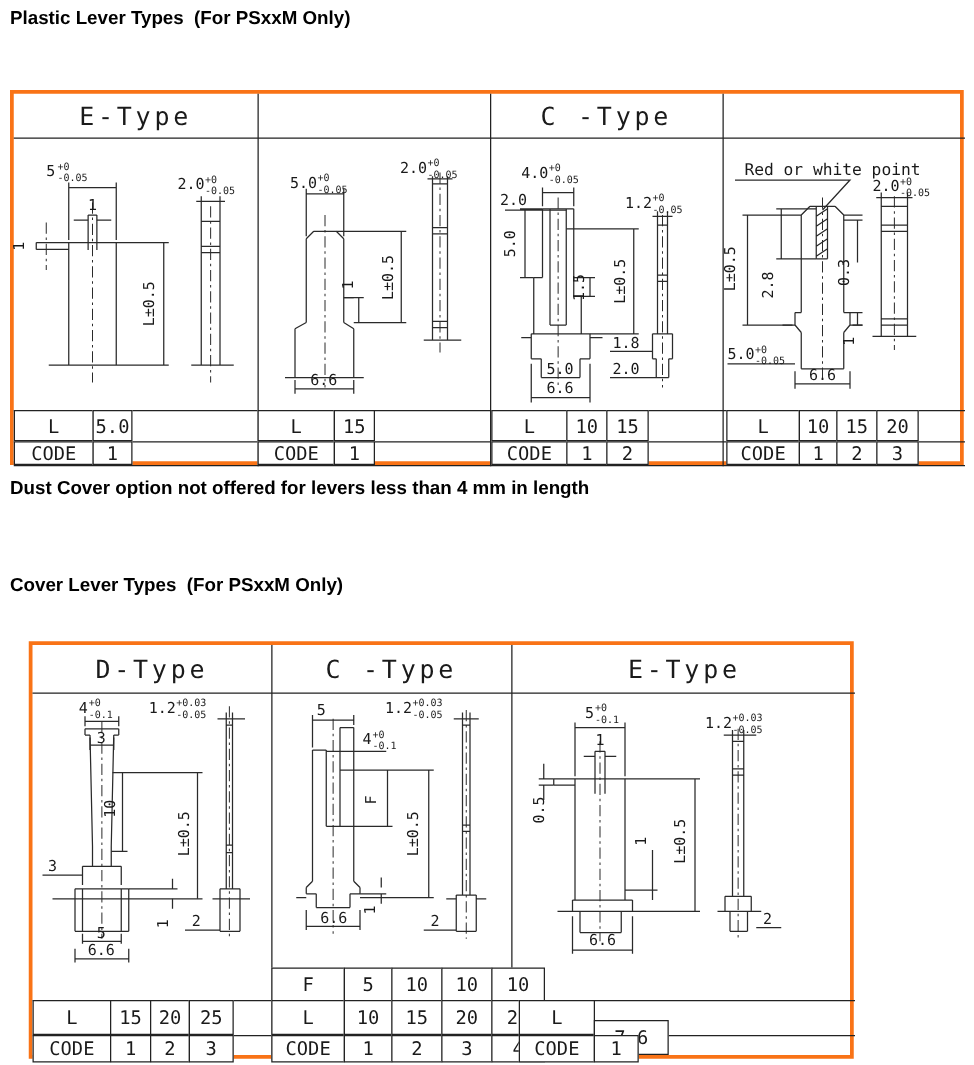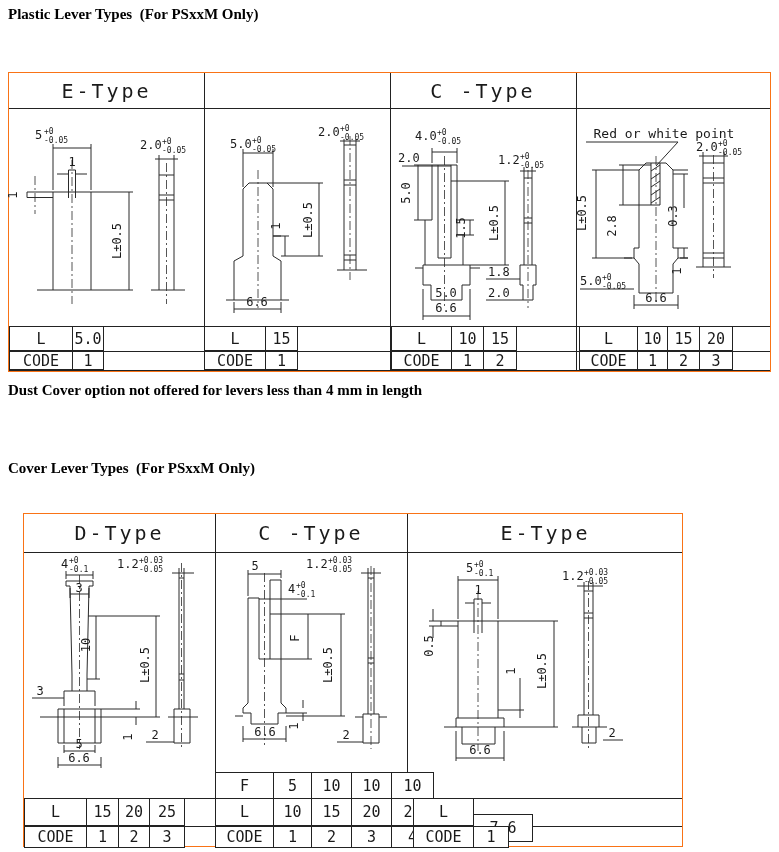--- a/index.html
+++ b/index.html
@@ -1,18 +1,18 @@
 <!DOCTYPE html>
 <html><head>
 <meta charset="utf-8">
 <style>
   html,body{margin:0;padding:0;background:#fff;}
   body{width:779px;height:852px;position:relative;font-family:"Liberation Sans",sans-serif;}
-  .title{position:absolute;left:8px;font-weight:bold;font-size:15px;color:#000;white-space:pre;font-family:Liberation Serif, serif;}
-  .tbl{position:absolute;border:1px solid #f97316;background:#fff;box-sizing:border-box;padding-left:13px;}
+  .title{position:absolute;left:8px;font-weight:bold;font-size:15px;color:#000;white-space:pre;}
+  .tbl{position:absolute;border:3px solid #f97316;background:#fff;box-sizing:border-box;padding-left:13px;}
   .vline{position:absolute;width:1px;background:#222;}
   .hline{position:absolute;height:1px;background:#222;}
   .hdr{position:absolute;top:0;display:flex;align-items:center;justify-content:center;
        font-family:"DejaVu Sans Mono",monospace;font-size:20px;letter-spacing:3px;color:#1a1a1a;}
   .cell{position:absolute;border:1px solid #222;display:flex;align-items:center;justify-content:center;
         font-family:"DejaVu Sans Mono",monospace;font-size:15px;color:#1a1a1a;background:#fff;box-sizing:border-box;}
   svg{position:absolute;overflow:visible;}
   svg path{stroke:#2a2a2a;stroke-width:1;fill:none;}
   svg path.cl{stroke-dasharray:9 3 2 3;stroke-width:0.8;}
   svg text{font-family:"DejaVu Sans Mono",monospace;fill:#1a1a1a;}

